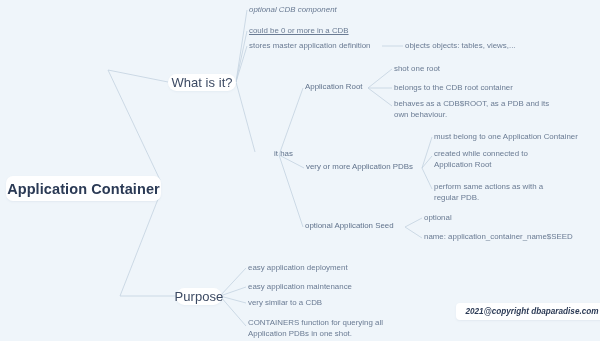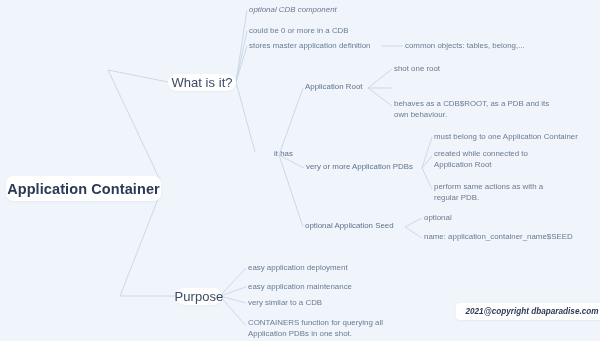--- a/index.html
+++ b/index.html
@@ -121,32 +121,33 @@
   </svg>
 
   <div class="node root-node" style="left:6px; top:176px; width:155px; height:25px;">Application Container</div>
 
   <div class="node pill-node" style="left:168px; top:74px; width:68px; height:17px;">What is it?</div>
 
   <div class="node pill-node" style="left:176px; top:288px; width:46px; height:17px;">Purpose</div>
 
   <div class="node leaf-node" style="left:249px; top:4px; width:160px; height:13px;font-style:italic;">optional CDB component</div>
 
-  <div class="node leaf-node" style="left:249px; top:25px; width:170px; height:13px;">could be 0 or more in a CDB</div>
+  <div class="node leaf-node" style="left:249px; top:25px; width:170px; height:13px;text-decoration:underline;">could be 0 or more in a CDB</div>
 
   <div class="node leaf-node" style="left:249px; top:40px; width:140px; height:13px;">stores master application definition</div>
 
-  <div class="node leaf-node" style="left:405px; top:40px; width:175px; height:13px;">common objects: tables, belong,...</div>
+  <div class="node leaf-node" style="left:405px; top:40px; width:175px; height:13px;">objects objects: tables, views,...</div>
 
   <div class="node leaf-node mid" style="left:255px; top:148px; width:30px; height:13px;margin-left:19px;">it has</div>
 
   <div class="node leaf-node mid" style="left:305px; top:81px; width:70px; height:13px;">Application Root</div>
 
   <div class="node leaf-node" style="left:394px; top:63px; width:90px; height:13px;">shot one root</div>
 
+  <div class="node leaf-node" style="left:394px; top:82px; width:160px; height:13px;">belongs to the CDB root container</div>
 
   <div class="node leaf-node" style="left:394px; top:99px; width:170px; height:22px; align-items:flex-start;">behaves as a CDB$ROOT, as a PDB and its
 own behaviour.</div>
 
   <div class="node leaf-node mid" style="left:306px; top:161px; width:120px; height:13px;">very or more Application PDBs</div>
 
   <div class="node leaf-node" style="left:434px; top:131px; width:165px; height:13px;">must belong to one Application Container</div>
 
   <div class="node leaf-node" style="left:434px; top:149px; width:150px; height:22px; align-items:flex-start;">created while connected to
 Application Root</div>

